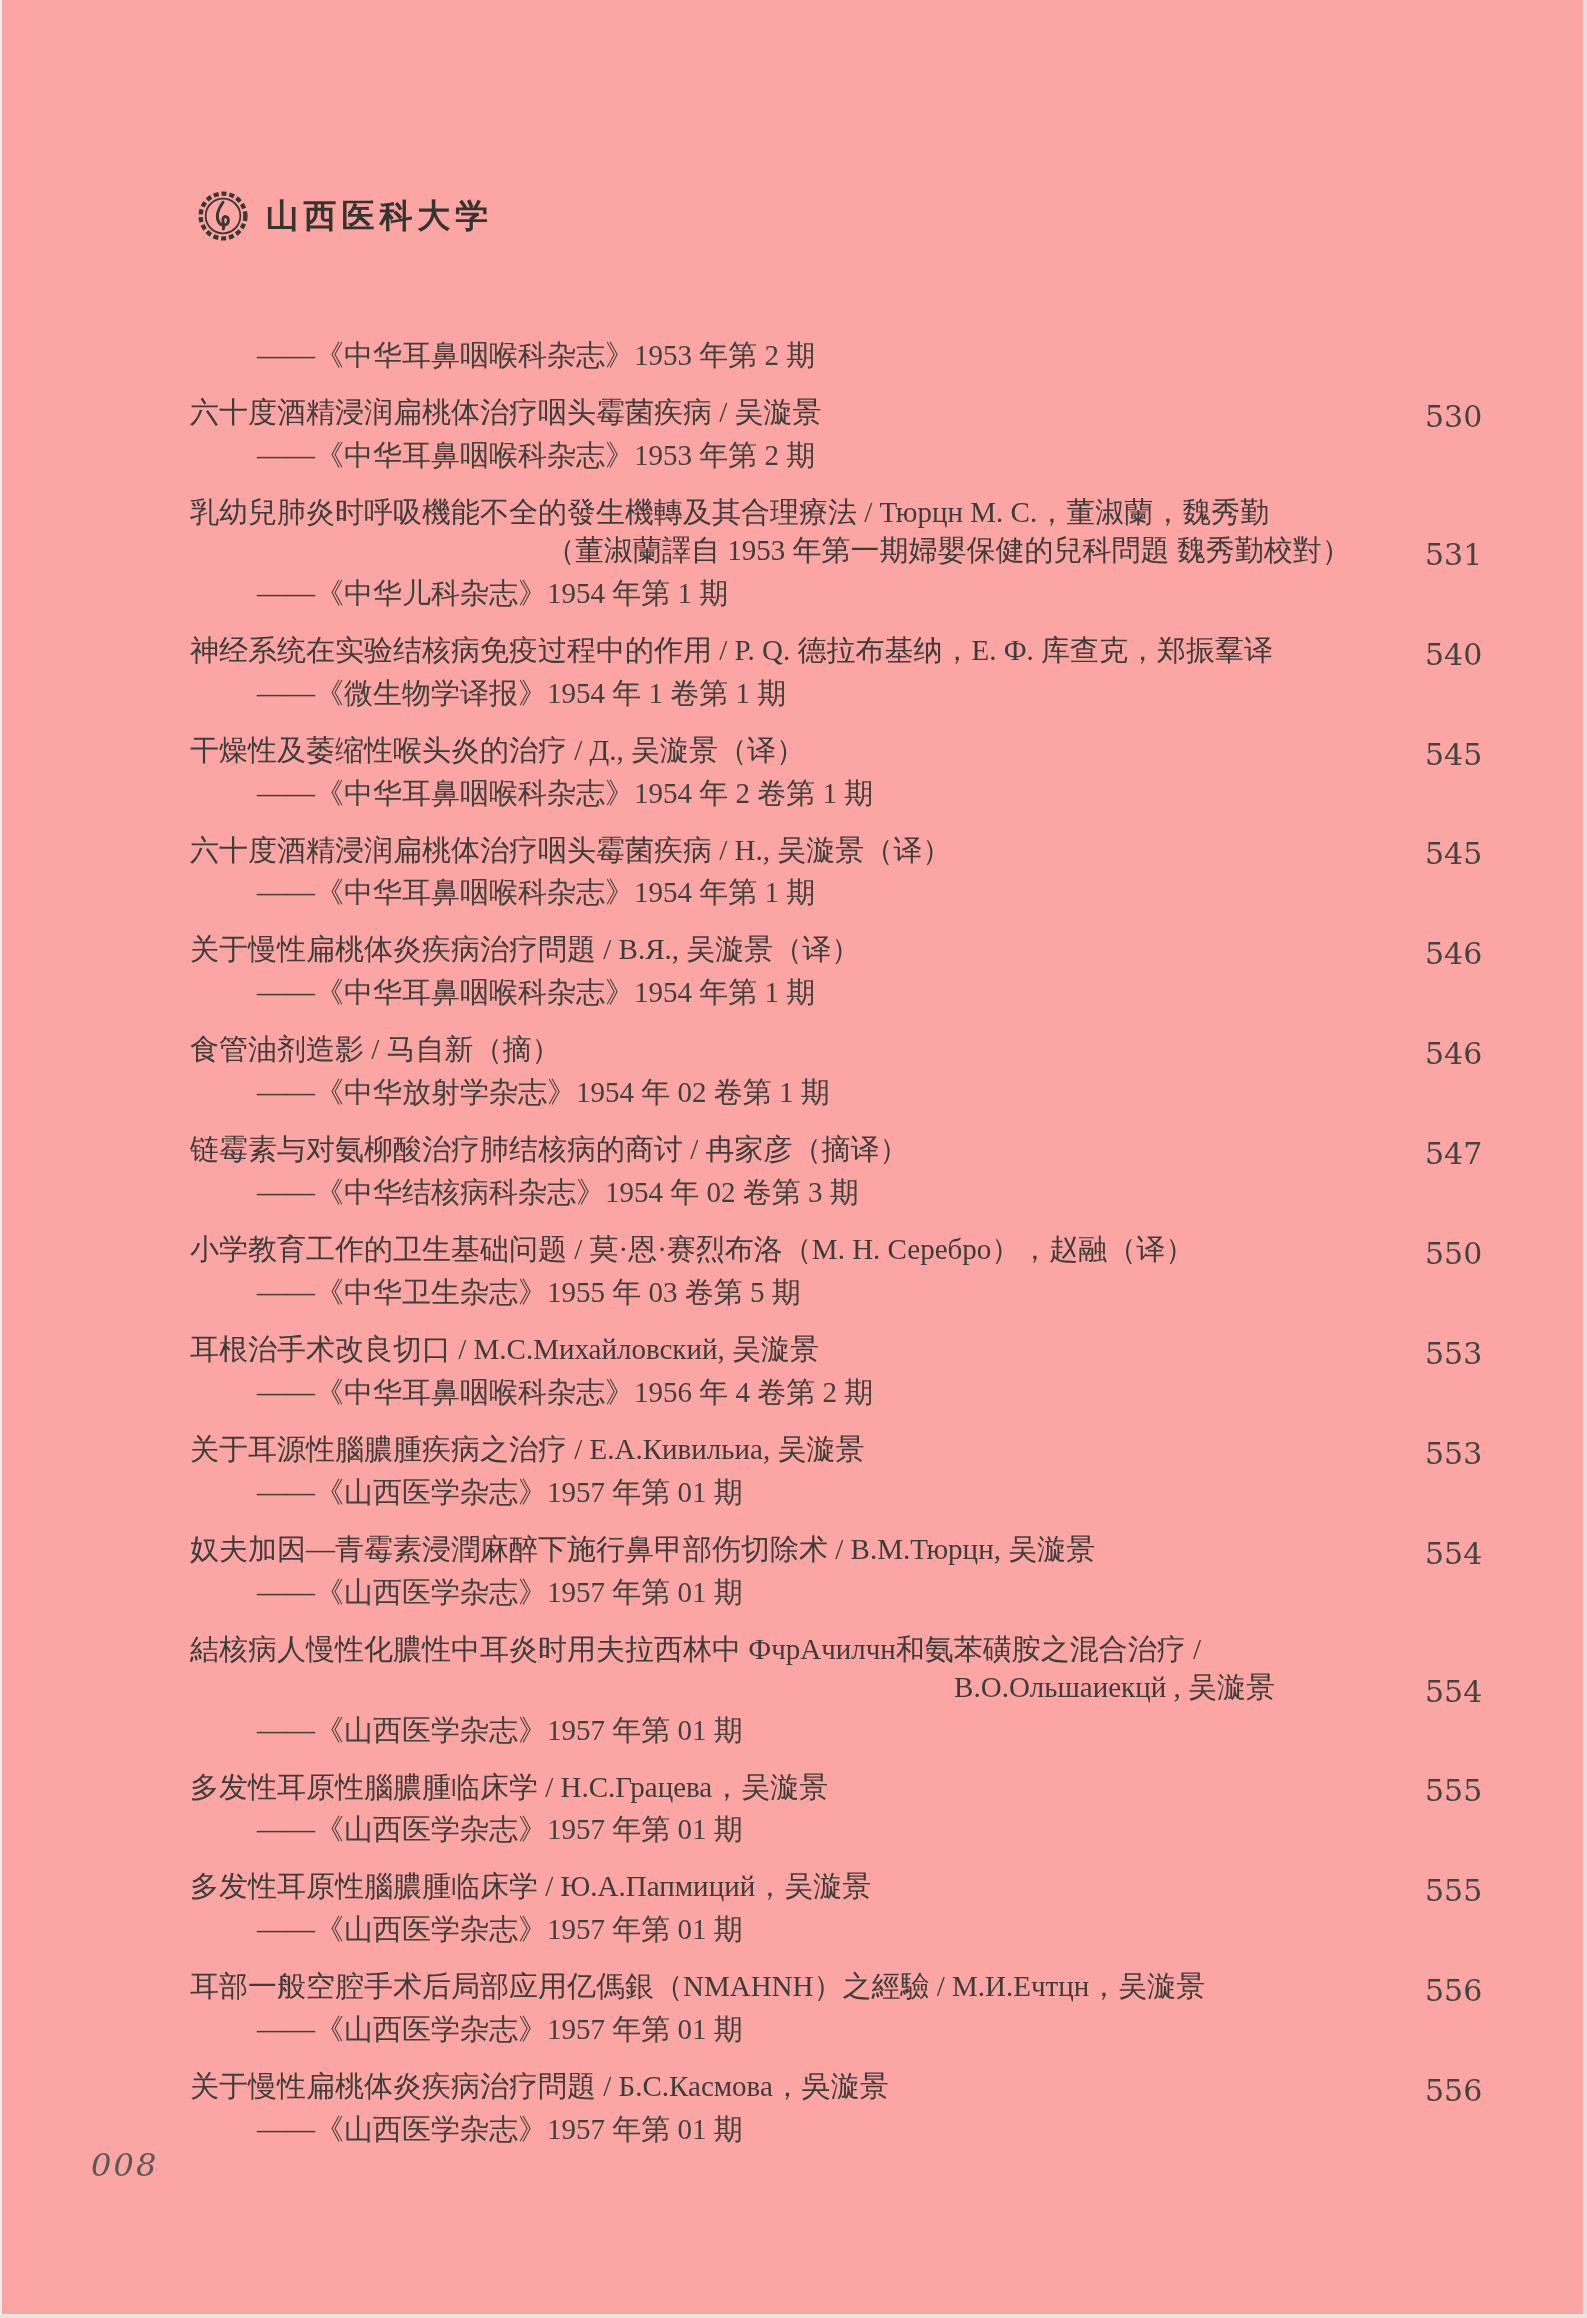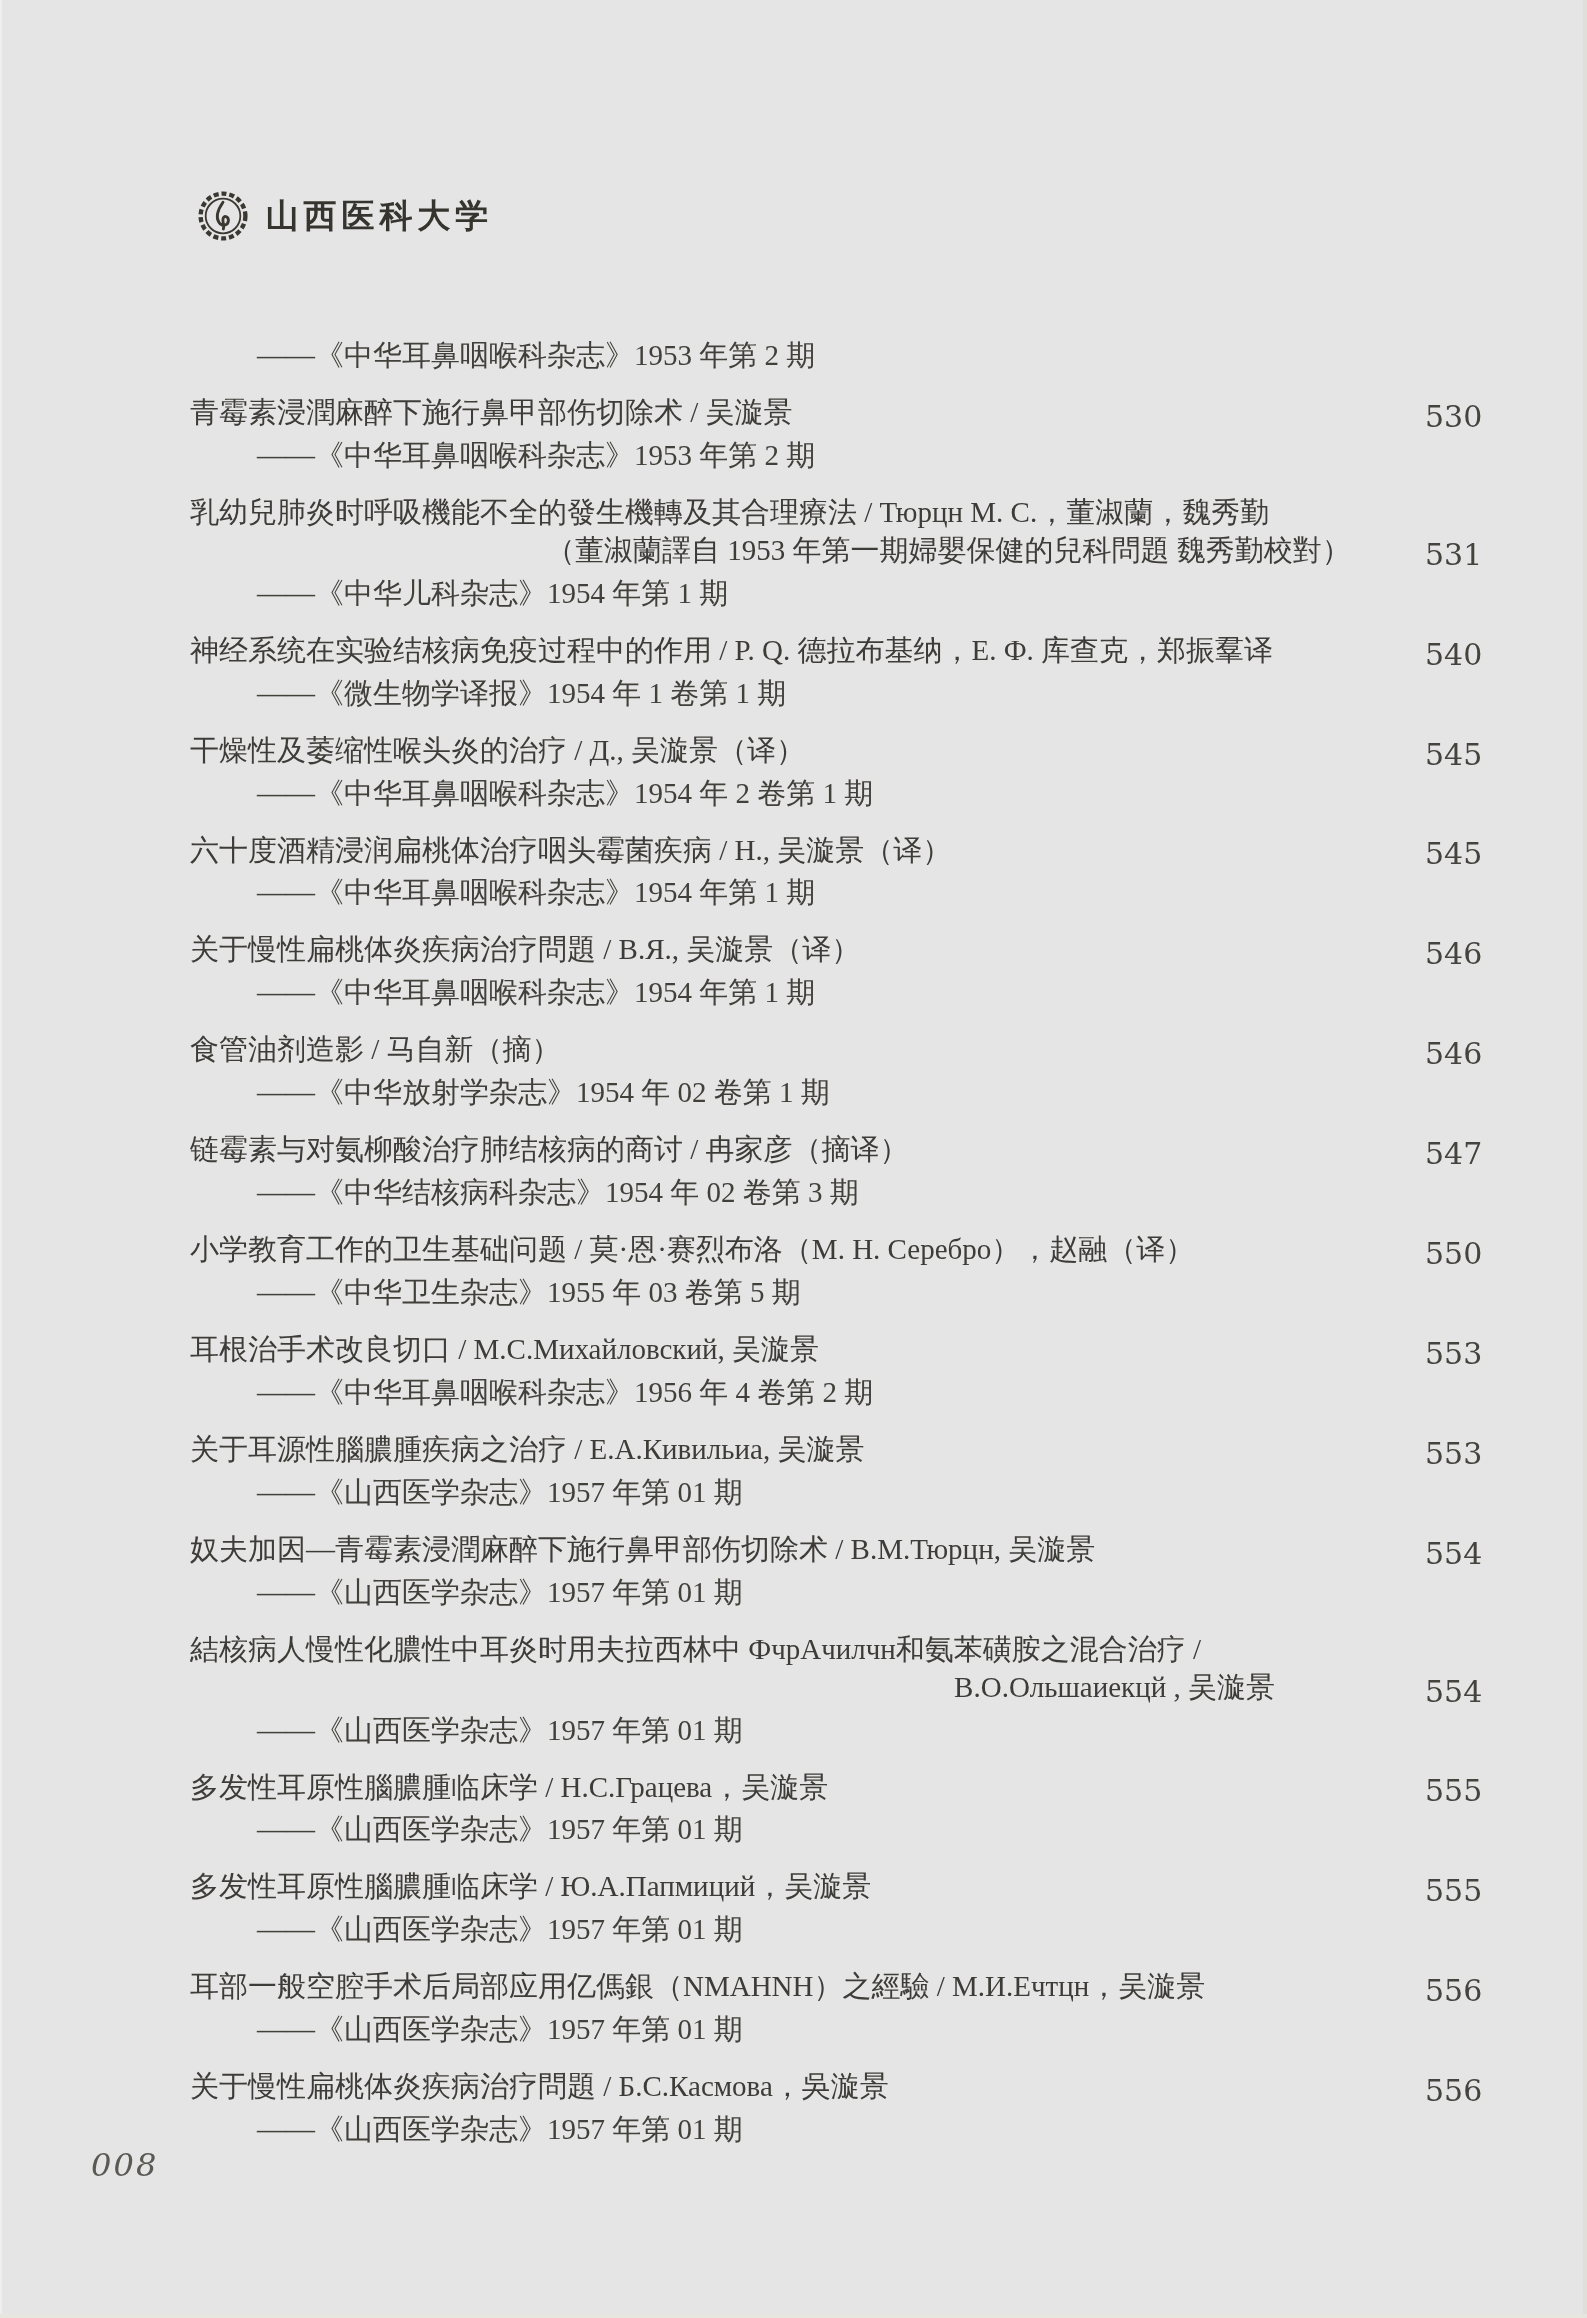--- a/index.html
+++ b/index.html
@@ -1,20 +1,20 @@
 <!DOCTYPE html>
 <html style="font-size:11px"><head>
 <meta charset="utf-8">
 <style>
   html,body{margin:0;padding:0;background:#9a9a96;}
   .page{
     position:relative;
     width:1588px;height:2319px;
     margin:0 auto;
-    background:#e5e5e5;
+    background:#fca5a5;
     font-family:"Liberation Serif","DejaVu Serif",serif;
     color:#3e3c38;
     overflow:hidden;
   }
   
   .edge-right{position:absolute;top:0;right:0;width:4.9px;height:100%;background:#e0dfda;}
   .edge-bottom{position:absolute;bottom:0;left:0;width:100%;height:4.9px;background:#e7e6e1;}
   .edge-left{position:absolute;top:0;left:0;width:2.1px;height:100%;background:#efeeea;}
 
   .header{position:absolute;top:190px;left:197px;display:flex;align-items:center;}
@@ -67,21 +67,21 @@
   </div>
 
   <div class="content">
       <div class="entry">
         <div class="row source">
           <span class="txt">——《中华耳鼻咽喉科杂志》1953 年第 2 期</span>
         </div>
       </div>
       <div class="entry">
         <div class="row title">
-          <span class="txt">青霉素浸潤麻醉下施行鼻甲部伤切除术 / 吴漩景</span>
+          <span class="txt">六十度酒精浸润扁桃体治疗咽头霉菌疾病 / 吴漩景</span>
           <span class="spacer"></span>
           <span class="pagenum">530</span>
         </div>
         <div class="row source">
           <span class="txt">——《中华耳鼻咽喉科杂志》1953 年第 2 期</span>
         </div>
       </div>
       <div class="entry">
         <div class="row title">
           <span class="txt">乳幼兒肺炎时呼吸機能不全的發生機轉及其合理療法 / Тюрцн М. С.，董淑蘭，魏秀勤</span>

